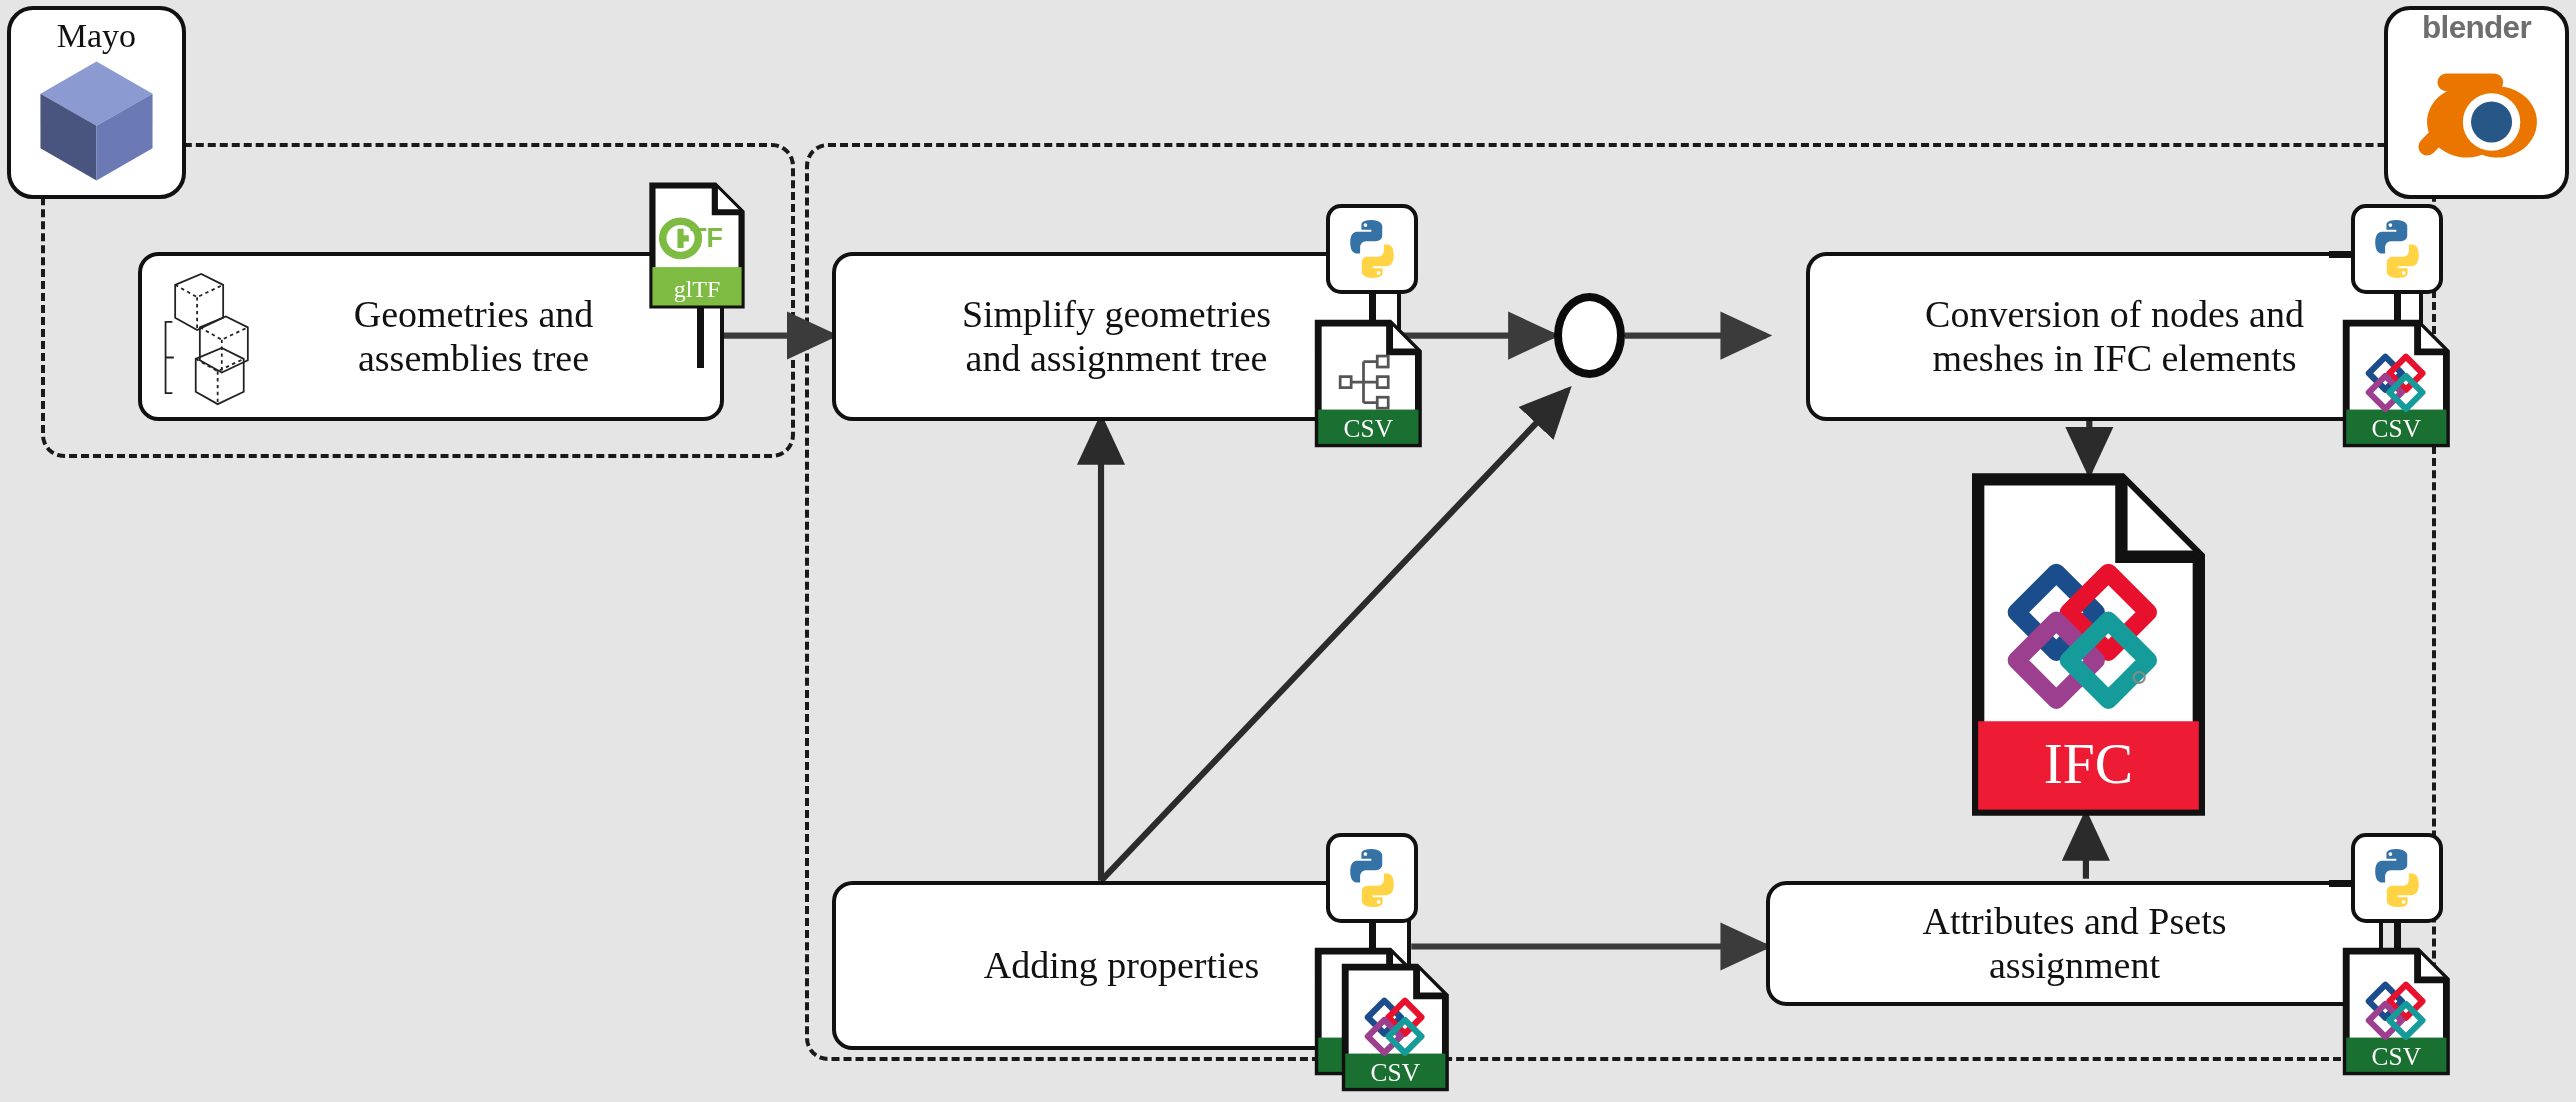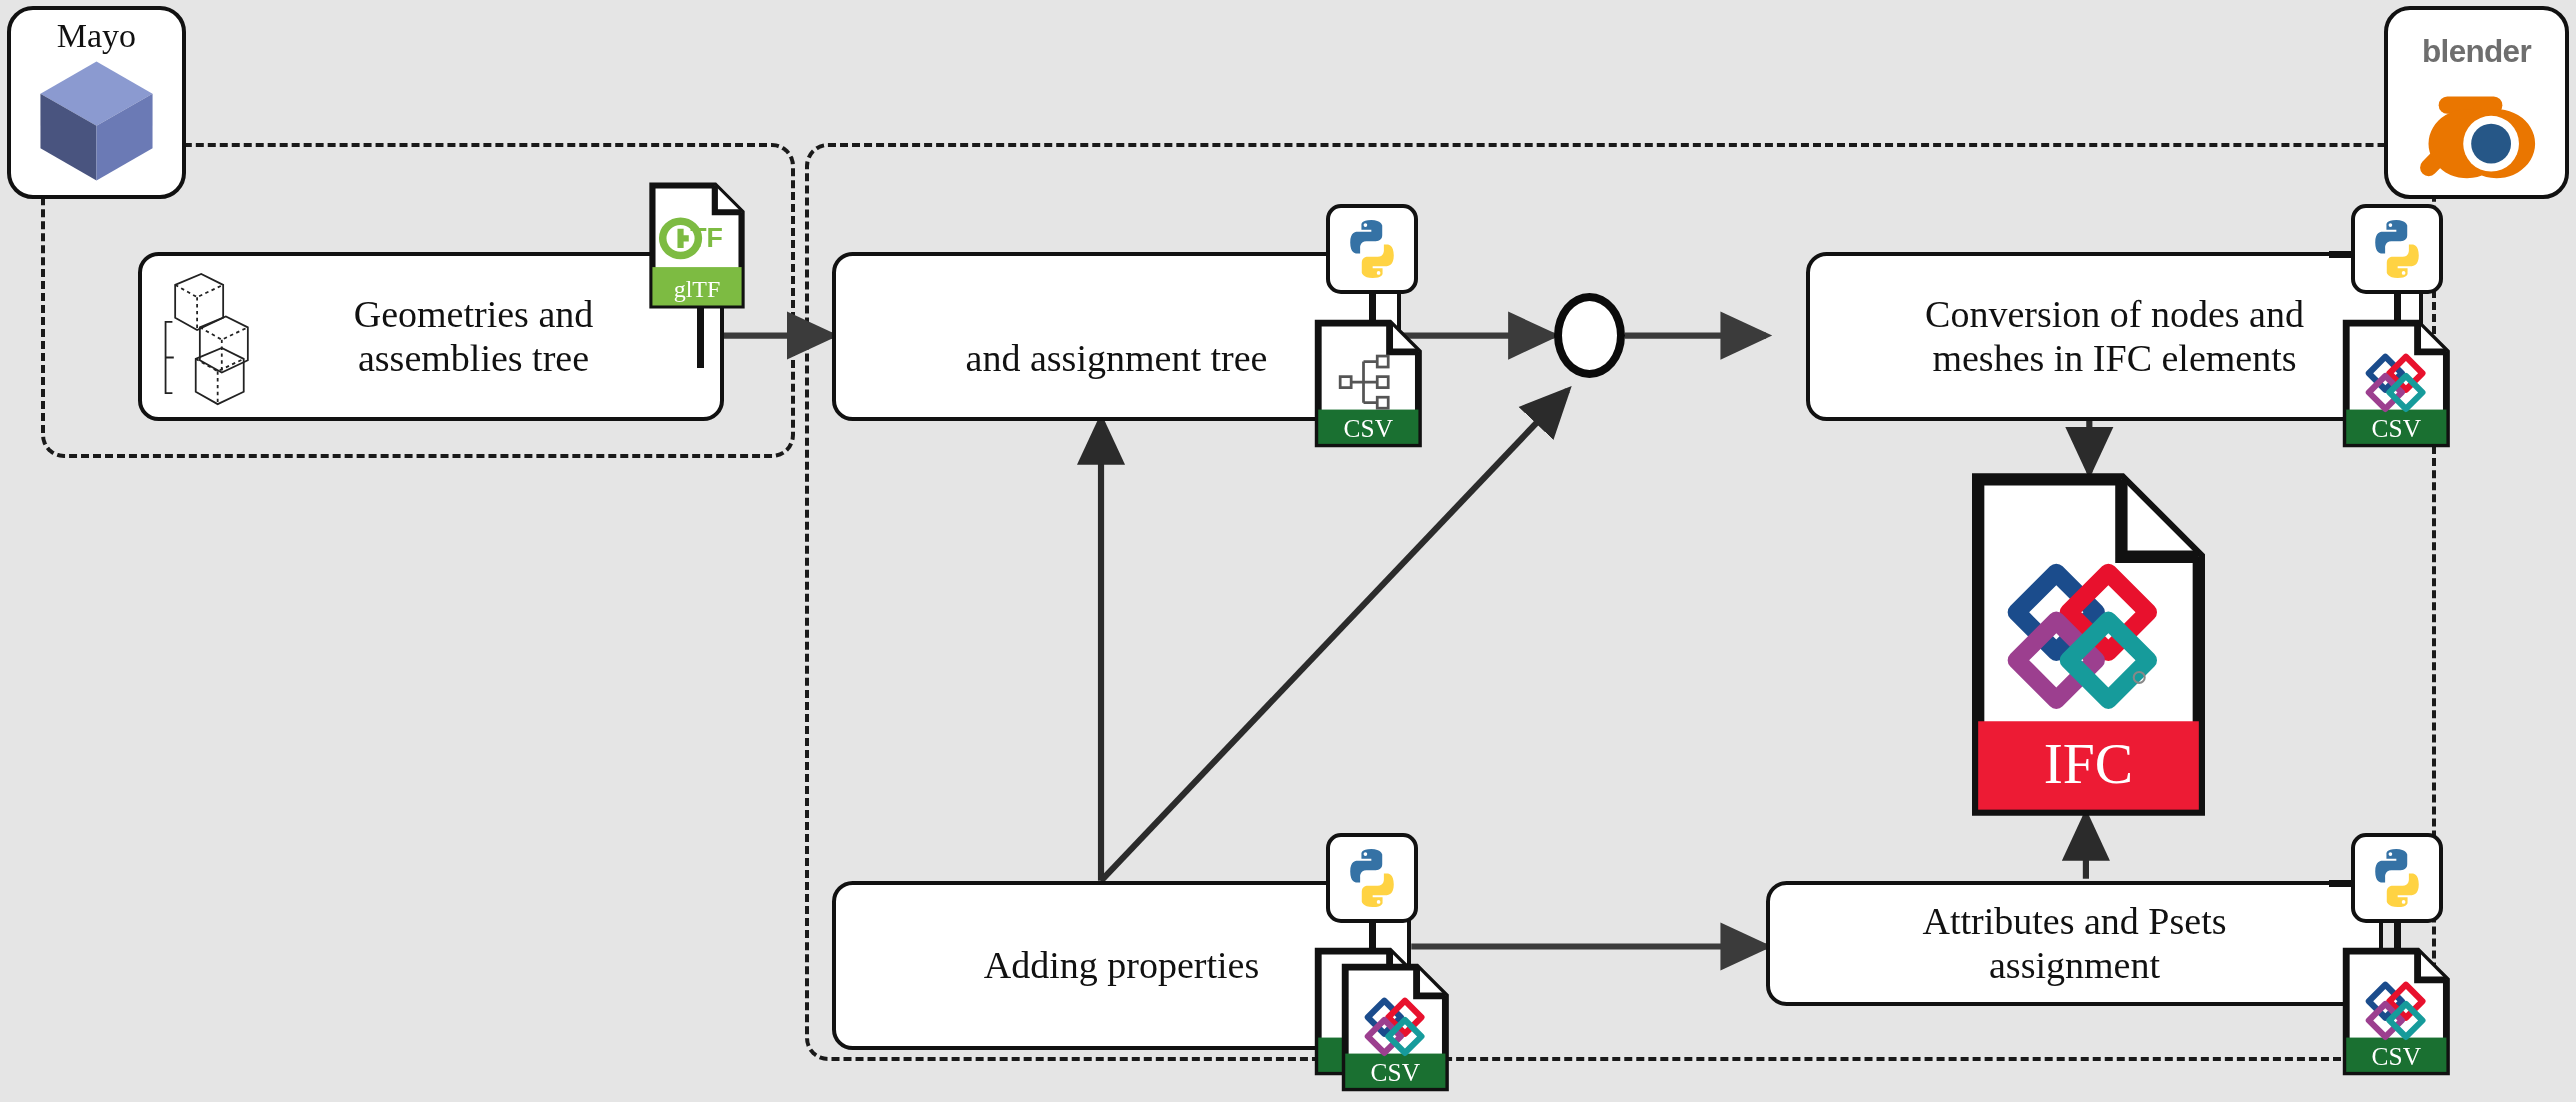--- a/index.html
+++ b/index.html
@@ -72,21 +72,21 @@
 
   <div class="logo-card" style="left:6.9px;top:5.5px;width:179px;height:193px;padding-top:8.2px;">
     <div class="logo-title" style="font-size:34px;line-height:1.05;">Mayo</div>
     <svg width="123" height="130" viewBox="0 0 180 190" style="margin-top:2.7px;">
       <polygon points="90,8 172,55 90,102 8,55" fill="#8b9ad0"></polygon>
       <polygon points="8,55 90,102 90,182 8,135" fill="#49547f"></polygon>
       <polygon points="172,55 172,135 90,182 90,102" fill="#6b7ab5"></polygon>
     </svg>
   </div>
 
-  <div class="logo-card" style="left:2384px;top:5.5px;width:185px;height:193px;padding-top:26px;">
+  <div class="logo-card" style="left:2384px;top:5.5px;width:185px;height:193px;padding-top:2px;">
     <div class="blender-title" style="font-size:31.5px;line-height:1.0;">blender</div>
     <svg width="137" height="130" viewBox="0 0 200 190" style="margin-top:1.4px;">
       <g fill="none" stroke="#ea7600" stroke-width="26" stroke-linecap="round">
         <path d="M28,150 L118,58"></path>
         <path d="M56,56 L126,56"></path>
       </g>
       <path d="M108,66 A58,52 0 1 0 108,162 A58,52 0 1 0 108,66 Z" fill="#ea7600"></path>
       <circle cx="122" cy="114" r="42" fill="#ffffff"></circle>
       <circle cx="122" cy="114" r="30" fill="#265787"></circle>
     </svg>
@@ -120,21 +120,21 @@
         <ellipse cx="46" cy="82" rx="26" ry="25" fill="none" stroke="#7dbb42" stroke-width="11"></ellipse>
         <path d="M46,68 L46,96 M46,82 L58,82" stroke="#7dbb42" stroke-width="9" fill="none"></path>
         <text x="60" y="95" font-family="Liberation Sans, sans-serif" font-size="39" font-weight="bold" fill="#7dbb42">TF</text>
       </g>
       <text x="70" y="168" text-anchor="middle" font-family="Liberation Serif, serif" font-size="35" fill="#ffffff">glTF</text>
     </svg>
   </div>
 
   <div class="pbox" style="left:832px;top:252px;width:569px;height:169px;">
     <div class="pbox-label" style="font-size:38px;">
-      <br>
+      <span>Simplify geometries</span><br>
       <span>and assignment tree</span>
     </div>
   </div>
   <div class="stub" style="left:1343px;top:251px;width:48px;height:6.9px;"></div>
   <div class="pybadge" style="left:1326px;top:204px;width:92px;height:90px;">
     <svg width="66" height="66" viewBox="0 0 100 100">
       <path d="M49,6 C33,6 34,13 34,13 l0,8 15,0 0,3 -21,0 c0,0 -11,-1.3 -11,16 0,17.3 9.6,16.7 9.6,16.7 l5.4,0 0,-9 c0,0 -0.3,-9.6 9.4,-9.6 l15,0 c0,0 9.1,0.15 9.1,-8.8 l0,-14.8 C65.5,14.5 64,6 49,6 z M40,11 a2.8,2.8 0 1 1 0,5.6 2.8,2.8 0 0 1 0,-5.6 z" fill="#3572a5"></path>
       <path d="M51,94 C67,94 66,87 66,87 l0,-8 -15,0 0,-3 21,0 c0,0 11,1.3 11,-16 0,-17.3 -9.6,-16.7 -9.6,-16.7 l-5.4,0 0,9 c0,0 0.3,9.6 -9.4,9.6 l-15,0 c0,0 -9.1,-0.15 -9.1,8.8 l0,14.8 C34.5,85.5 36,94 51,94 z M60,89 a2.8,2.8 0 1 1 0,-5.6 2.8,2.8 0 0 1 0,5.6 z" fill="#ffd343"></path>
     </svg>
   </div>

